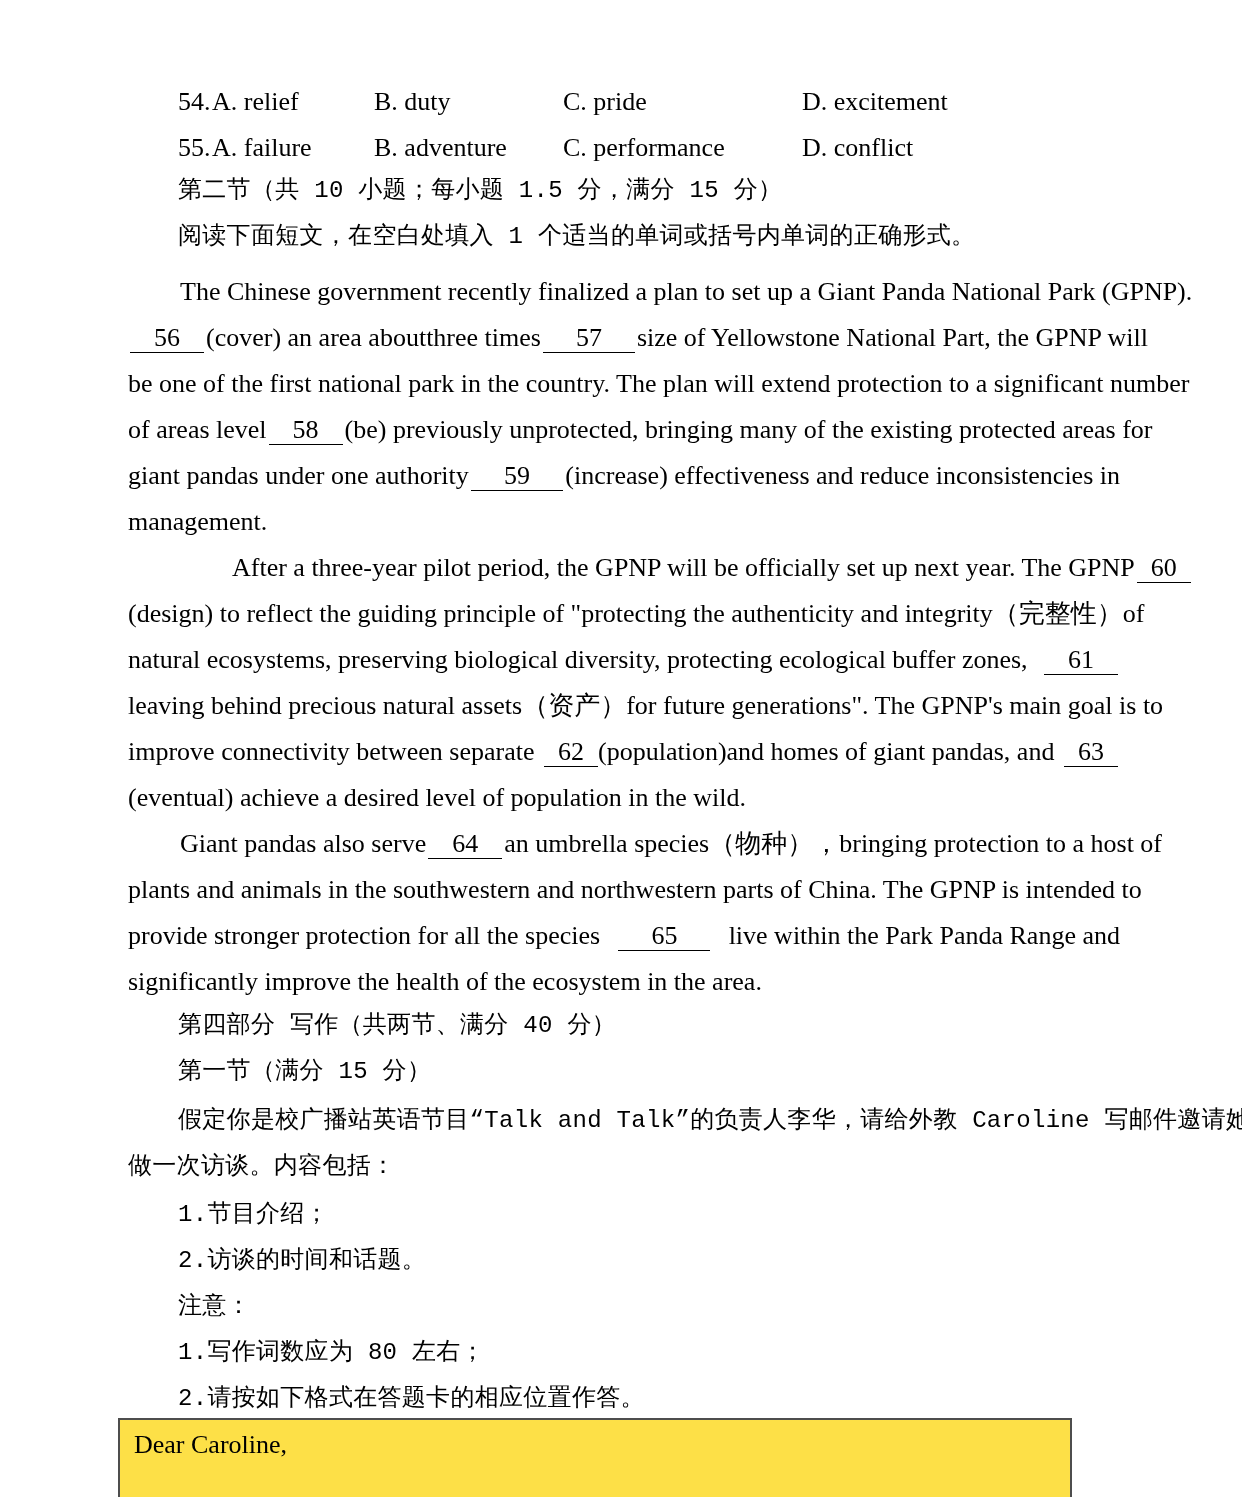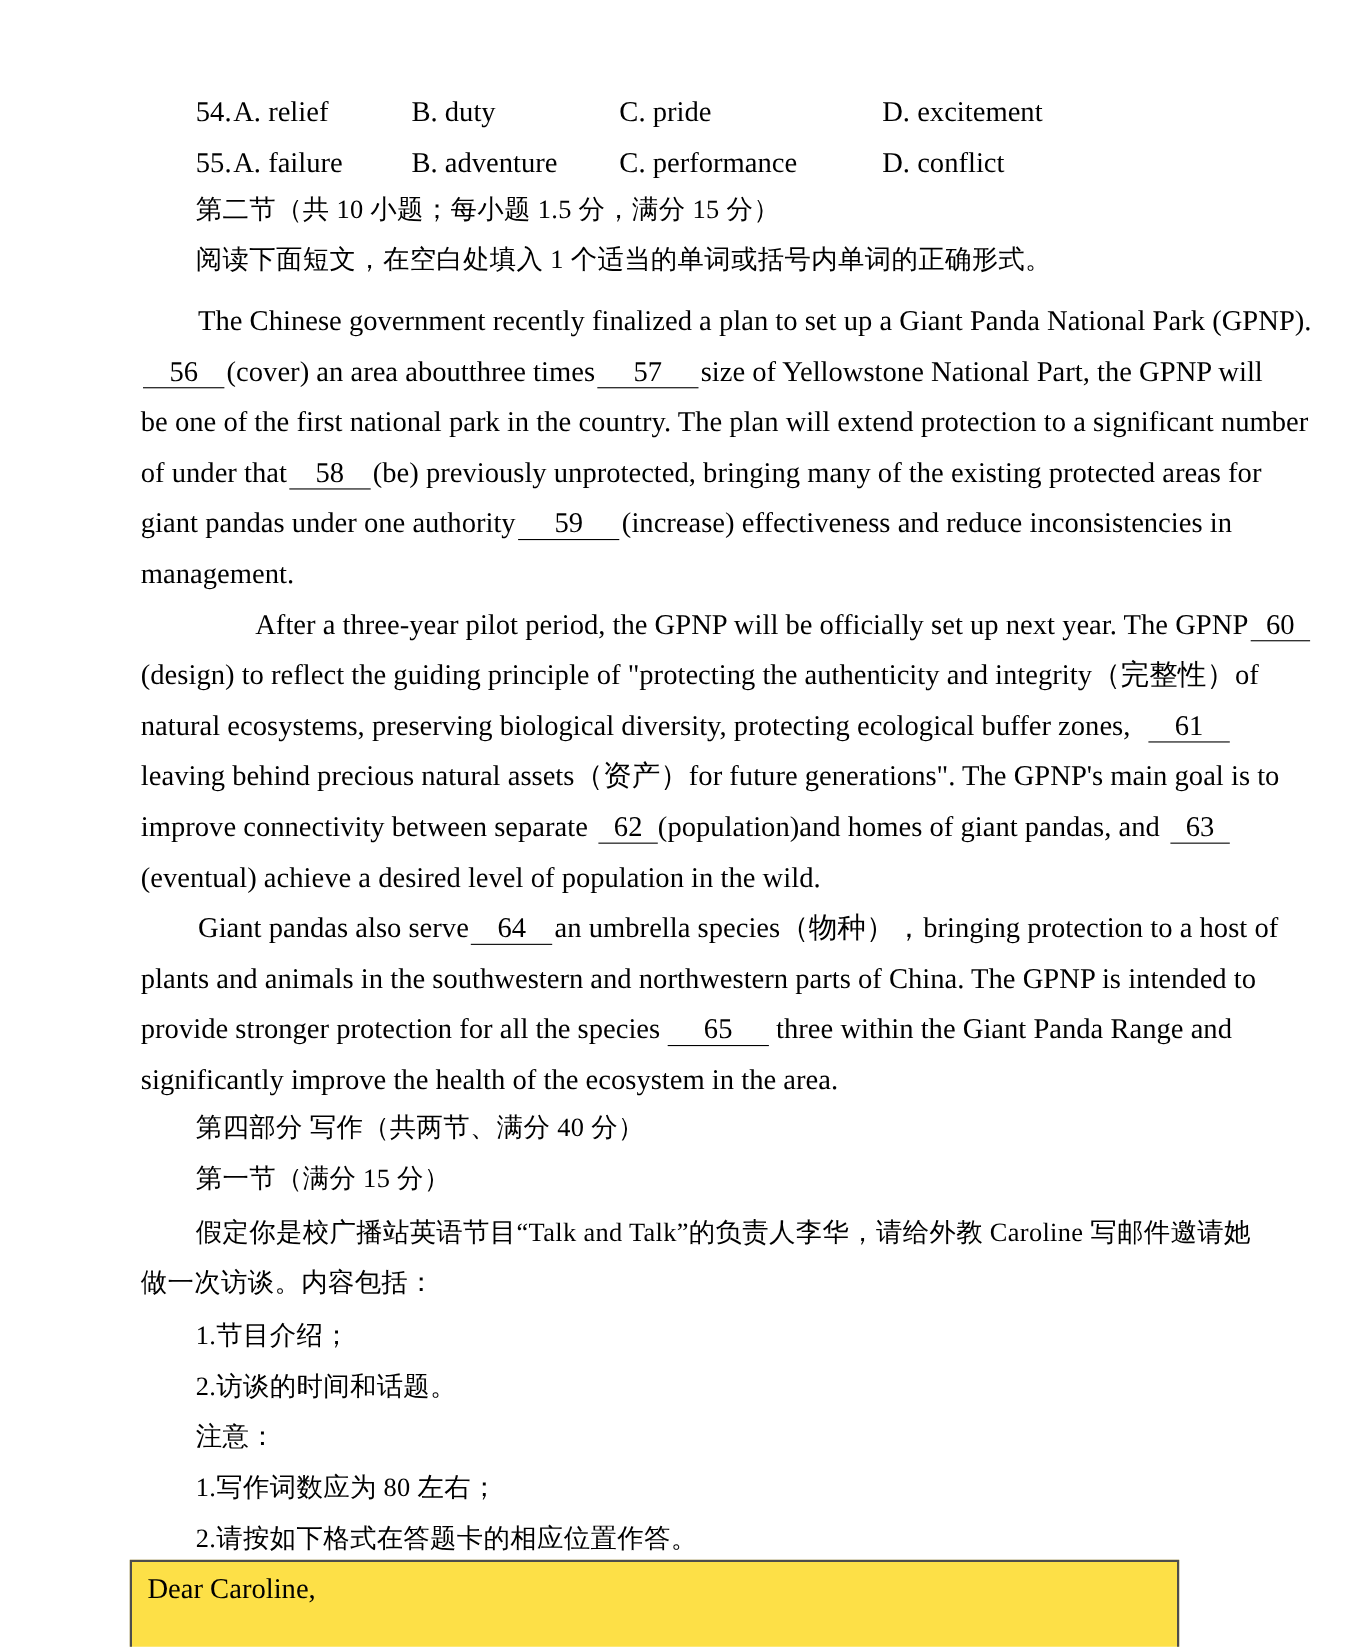--- a/index.html
+++ b/index.html
@@ -39,21 +39,21 @@
   .mcq-num { position: absolute; left: 0; }
   .opt-a { position: absolute; left: 34px; }
   .opt-b { position: absolute; left: 196px; }
   .opt-c { position: absolute; left: 385px; }
   .opt-d { position: absolute; left: 624px; }
 
   
   .cn-line {
     position: absolute;
     left: 178px;
-    font-family: Liberation Serif, serif;
+    font-family: Liberation Mono, monospace;
     font-size: 24px;
     line-height: 36px;
     white-space: nowrap;
     letter-spacing: 0.3px;
   }
 
   
   .blank {
     display: inline-block;
     text-align: center;
@@ -154,21 +154,21 @@
     <span>three times</span>
     <span class="blank w-l">57</span>
     <span>size of Yellowstone National Part, the GPNP will</span>
   </div>
 
   <div class="tline" style="top:341px;">
     <span>be one of the first national park in the country. The plan will extend protection to a significant number</span>
   </div>
 
   <div class="tline j" style="top:387px;">
-    <span>of under that</span>
+    <span>of areas level</span>
     <span class="blank w-m">58</span>
     <span>(be) previously unprotected, bringing many of the existing protected areas for</span>
   </div>
 
   <div class="tline j" style="top:433px;">
     <span>giant pandas under one authority</span>
     <span class="blank w-l">59</span>
     <span>(increase) effectiveness and reduce inconsistencies in</span>
   </div>
 
@@ -213,21 +213,21 @@
     <span>an umbrella species（物种），bringing protection to a host of</span>
   </div>
 
   <div class="tline" style="top:847px;">
     <span>plants and animals in the southwestern and northwestern parts of China. The GPNP is intended to</span>
   </div>
 
   <div class="tline j" style="top:893px;">
     <span>provide stronger protection for all the species</span>
     <span class="blank w-l">65</span>
-    <span>three within the Giant Panda Range and</span>
+    <span>live within the Park Panda Range and</span>
   </div>
 
   <div class="tline" style="top:939px;">
     <span>significantly improve the health of the ecosystem in the area.</span>
   </div>
 
   <div class="cn-line" style="top:988px;">第四部分 写作（共两节、满分 40 分）</div>
 
   <div class="cn-line" style="top:1034px;">第一节（满分 15 分）</div>
 

